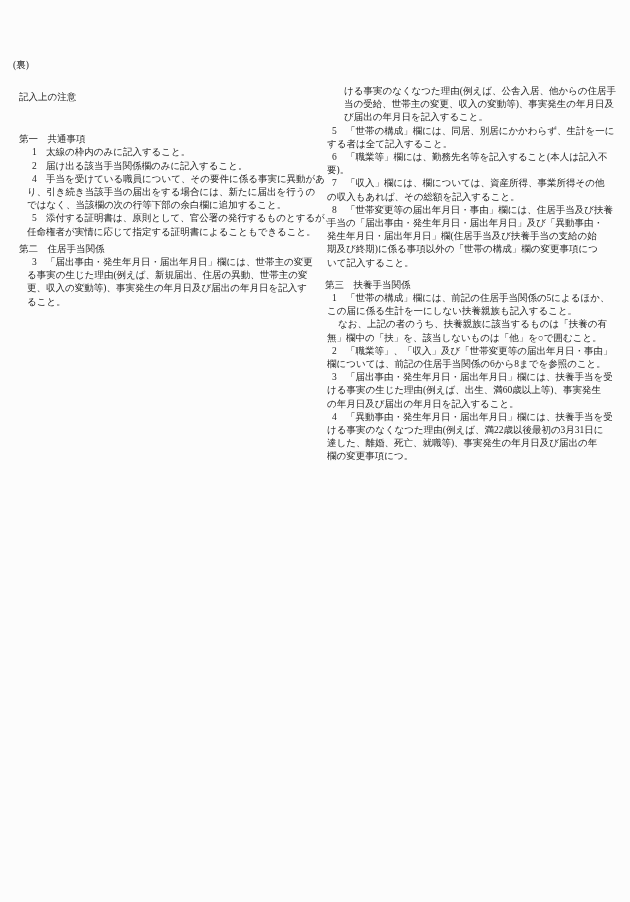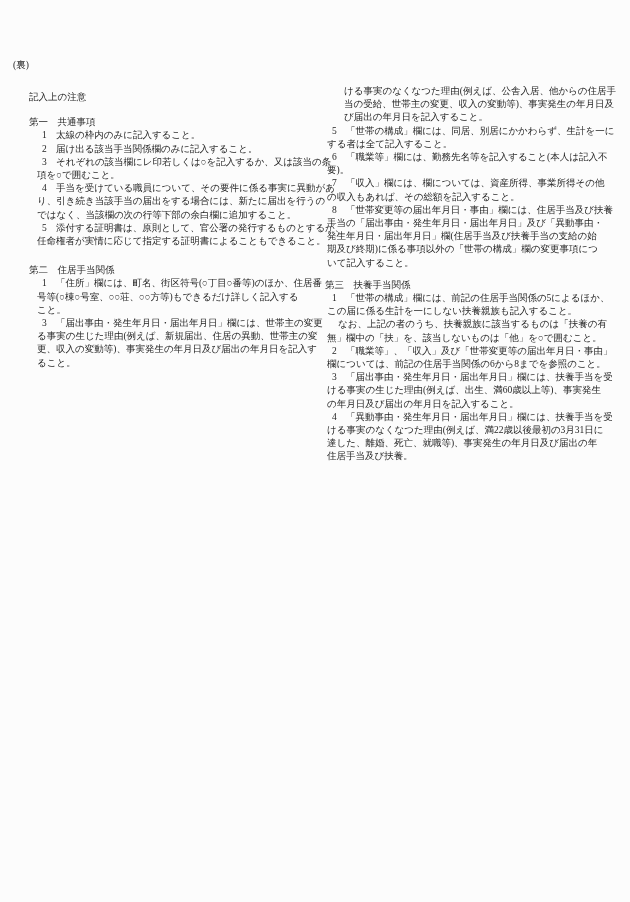--- a/index.html
+++ b/index.html
@@ -22,24 +22,24 @@
   }
   .side-label {
     position: absolute;
     left: 13px;
     top: 59px;
   }
   .col {
     position: absolute;
     width: 330px;
   }
-  .col-left  { left: 29px;  top: 91px; }
+  .col-left  { left: 19px;  top: 91px; }
   .col-right { left: 319px; top: 85px; }
-  .sec-gap-lg { margin-top: 12px; }
-  .sec-gap-sm { margin-top: 16px; }
+  .sec-gap-lg { margin-top: 29px; }
+  .sec-gap-sm { margin-top: 4px; }
   .sec-gap-md { margin-top: 9px; }
   .heading { white-space: pre-line; }
   .col-right .heading { margin-left: 6px; }
   .item { padding-left: 8px; }
   .num {
     display: inline-block;
     width: 14px;
     padding-left: 5px;
   }
   .txt { white-space: pre-line; }
@@ -60,34 +60,29 @@
 
   <div class="side-label">(裏)</div>
 
   <div class="col col-left">
     <div class="heading">記入上の注意</div>
 
     <div class="section sec-gap-lg">
       <div class="heading">第一　共通事項</div>
       <div class="item"><span class="num">1</span><span class="txt">太線の枠内のみに記入すること。</span></div>
       <div class="item"><span class="num">2</span><span class="txt">届け出る該当手当関係欄のみに記入すること。</span></div>
-      <div class="item"><span class="num">3</span><span class="txt">それぞれの該当欄にレ印若しくは○を記入するか、又は該当の条
-項を○で囲むこと。</span></div>
       <div class="item"><span class="num">4</span><span class="txt">手当を受けている職員について、その要件に係る事実に異動があ
 り、引き続き当該手当の届出をする場合には、新たに届出を行うの
 ではなく、当該欄の次の行等下部の余白欄に追加すること。</span></div>
       <div class="item"><span class="num">5</span><span class="txt">添付する証明書は、原則として、官公署の発行するものとするが、
 任命権者が実情に応じて指定する証明書によることもできること。</span></div>
     </div>
 
     <div class="section sec-gap-sm">
       <div class="heading">第二　住居手当関係</div>
-      <div class="item"><span class="num">1</span><span class="txt">「住所」欄には、町名、街区符号(○丁目○番等)のほか、住居番
-号等(○棟○号室、○○荘、○○方等)もできるだけ詳しく記入する
-こと。</span></div>
       <div class="item"><span class="num">3</span><span class="txt">「届出事由・発生年月日・届出年月日」欄には、世帯主の変更
 る事実の生じた理由(例えば、新規届出、住居の異動、世帯主の変
 更、収入の変動等)、事実発生の年月日及び届出の年月日を記入す
 ること。</span></div>
     </div>
   </div>
 
   <div class="col col-right">
     <div class="cont">ける事実のなくなつた理由(例えば、公舎入居、他からの住居手
 当の受給、世帯主の変更、収入の変動等)、事実発生の年月日及
@@ -114,17 +109,17 @@
       <div class="note">なお、上記の者のうち、扶養親族に該当するものは「扶養の有
 無」欄中の「扶」を、該当しないものは「他」を○で囲むこと。</div>
       <div class="item"><span class="num">2</span><span class="txt">「職業等」、「収入」及び「世帯変更等の届出年月日・事由」
 欄については、前記の住居手当関係の6から8までを参照のこと。</span></div>
       <div class="item"><span class="num">3</span><span class="txt">「届出事由・発生年月日・届出年月日」欄には、扶養手当を受
 ける事実の生じた理由(例えば、出生、満60歳以上等)、事実発生
 の年月日及び届出の年月日を記入すること。</span></div>
       <div class="item"><span class="num">4</span><span class="txt">「異動事由・発生年月日・届出年月日」欄には、扶養手当を受
 ける事実のなくなつた理由(例えば、満22歳以後最初の3月31日に
 達した、離婚、死亡、就職等)、事実発生の年月日及び届出の年
-住居手当及び扶養。</span></div>
+欄の変更事項につ。</span></div>
     </div>
   </div>
 
 </div>
 
 </body></html>

